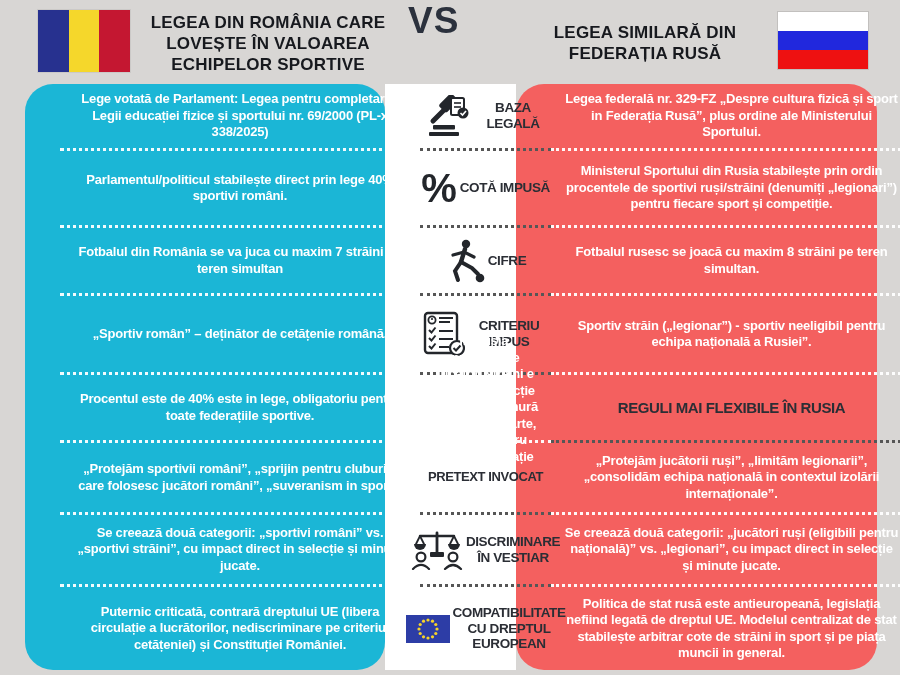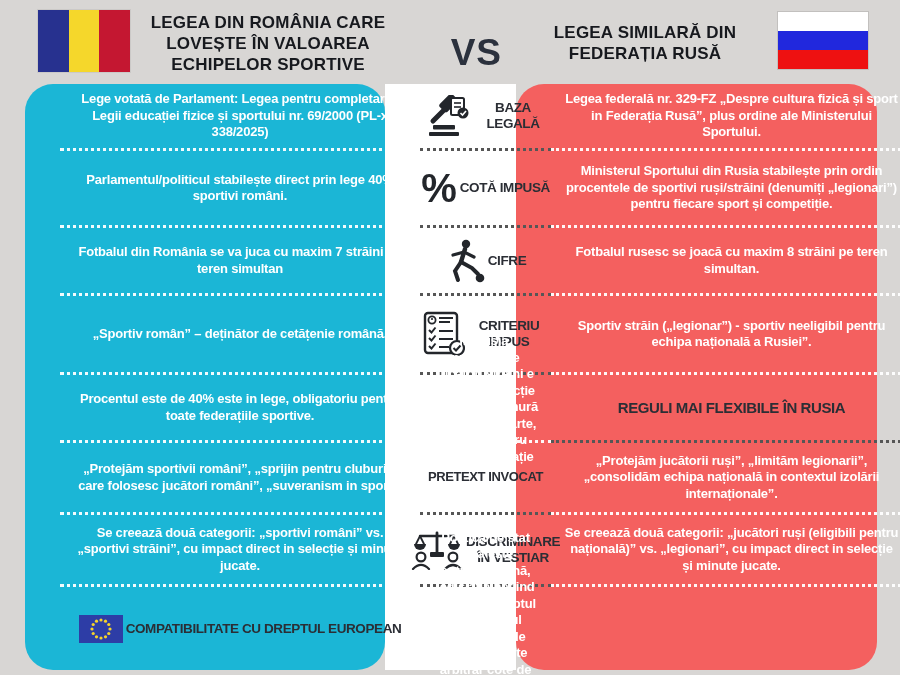--- a/index.html
+++ b/index.html
@@ -21,21 +21,21 @@
   }
   .flag-ru div { flex:1; }
   .title {
     position:absolute; top:12px; text-align:center;
     font-weight:bold; font-size:17px; line-height:1.24;
     color:#17191e; letter-spacing:.2px;
   }
   .title-left  { left:142px; width:252px; }
   .title-right { left:522px; width:246px; top:22px; }
   .vs {
-    position:absolute; left:408px; top:32px; width:94px; text-align:right;
+    position:absolute; left:408px; top:0; width:94px; text-align:left;
     font-weight:bold; font-size:37px; color:#2b313d; letter-spacing:1px;
   }
   
   .board { position:absolute; left:0; top:84px; width:900px; height:586px; }
   .panel-left  { position:absolute; left:25px;  top:0; width:360px; height:586px; background:#1bb6d6; border-radius:28px; }
   .panel-mid   { position:absolute; left:385px; top:0; width:131px; height:586px; background:#ffffff; }
   .panel-right { position:absolute; left:516px; top:0; width:361px; height:586px; background:#f4605f; border-radius:28px; }
   .rows {
     position:absolute; left:25px; top:0;
     display:grid;
@@ -180,20 +180,21 @@
           <circle cx="10" cy="27" r="4.4" stroke-width="2.2"></circle>
           <path d="M2 39 Q10 31 18 39" stroke-width="2.2"></path>
           <circle cx="42" cy="27" r="4.4" stroke-width="2.2"></circle>
           <path d="M34 39 Q42 31 50 39" stroke-width="2.2"></path>
         </svg>
       </span>
       <span>DISCRIMINARE ÎN VESTIAR</span>
     </div>
     <div class="cell cell-ru sep">Se creează două categorii: „jucători ruși (eligibili pentru națională)” vs. „legionari”, cu impact direct in selecție și minute jucate.</div>
 
+    <div class="cell cell-ro">Puternic criticată, contrară dreptului UE (libera circulație a lucrătorilor, nediscriminare pe criteriul cetățeniei) și Constituției României.</div>
     <div class="cell cell-mid">
       <span class="icon">
         <svg width="44" height="28" viewBox="0 0 44 28">
           <rect x="0" y="0" width="44" height="28" fill="#2d3da6"></rect>
           <g fill="#f6d32b">
             <circle cx="31" cy="14" r="1.6"></circle>
               <circle cx="29.8" cy="18.5" r="1.6"></circle>
             <circle cx="26.5" cy="21.8" r="1.6"></circle>
               <circle cx="22" cy="23" r="1.6"></circle>
             <circle cx="17.5" cy="21.8" r="1.6"></circle>

